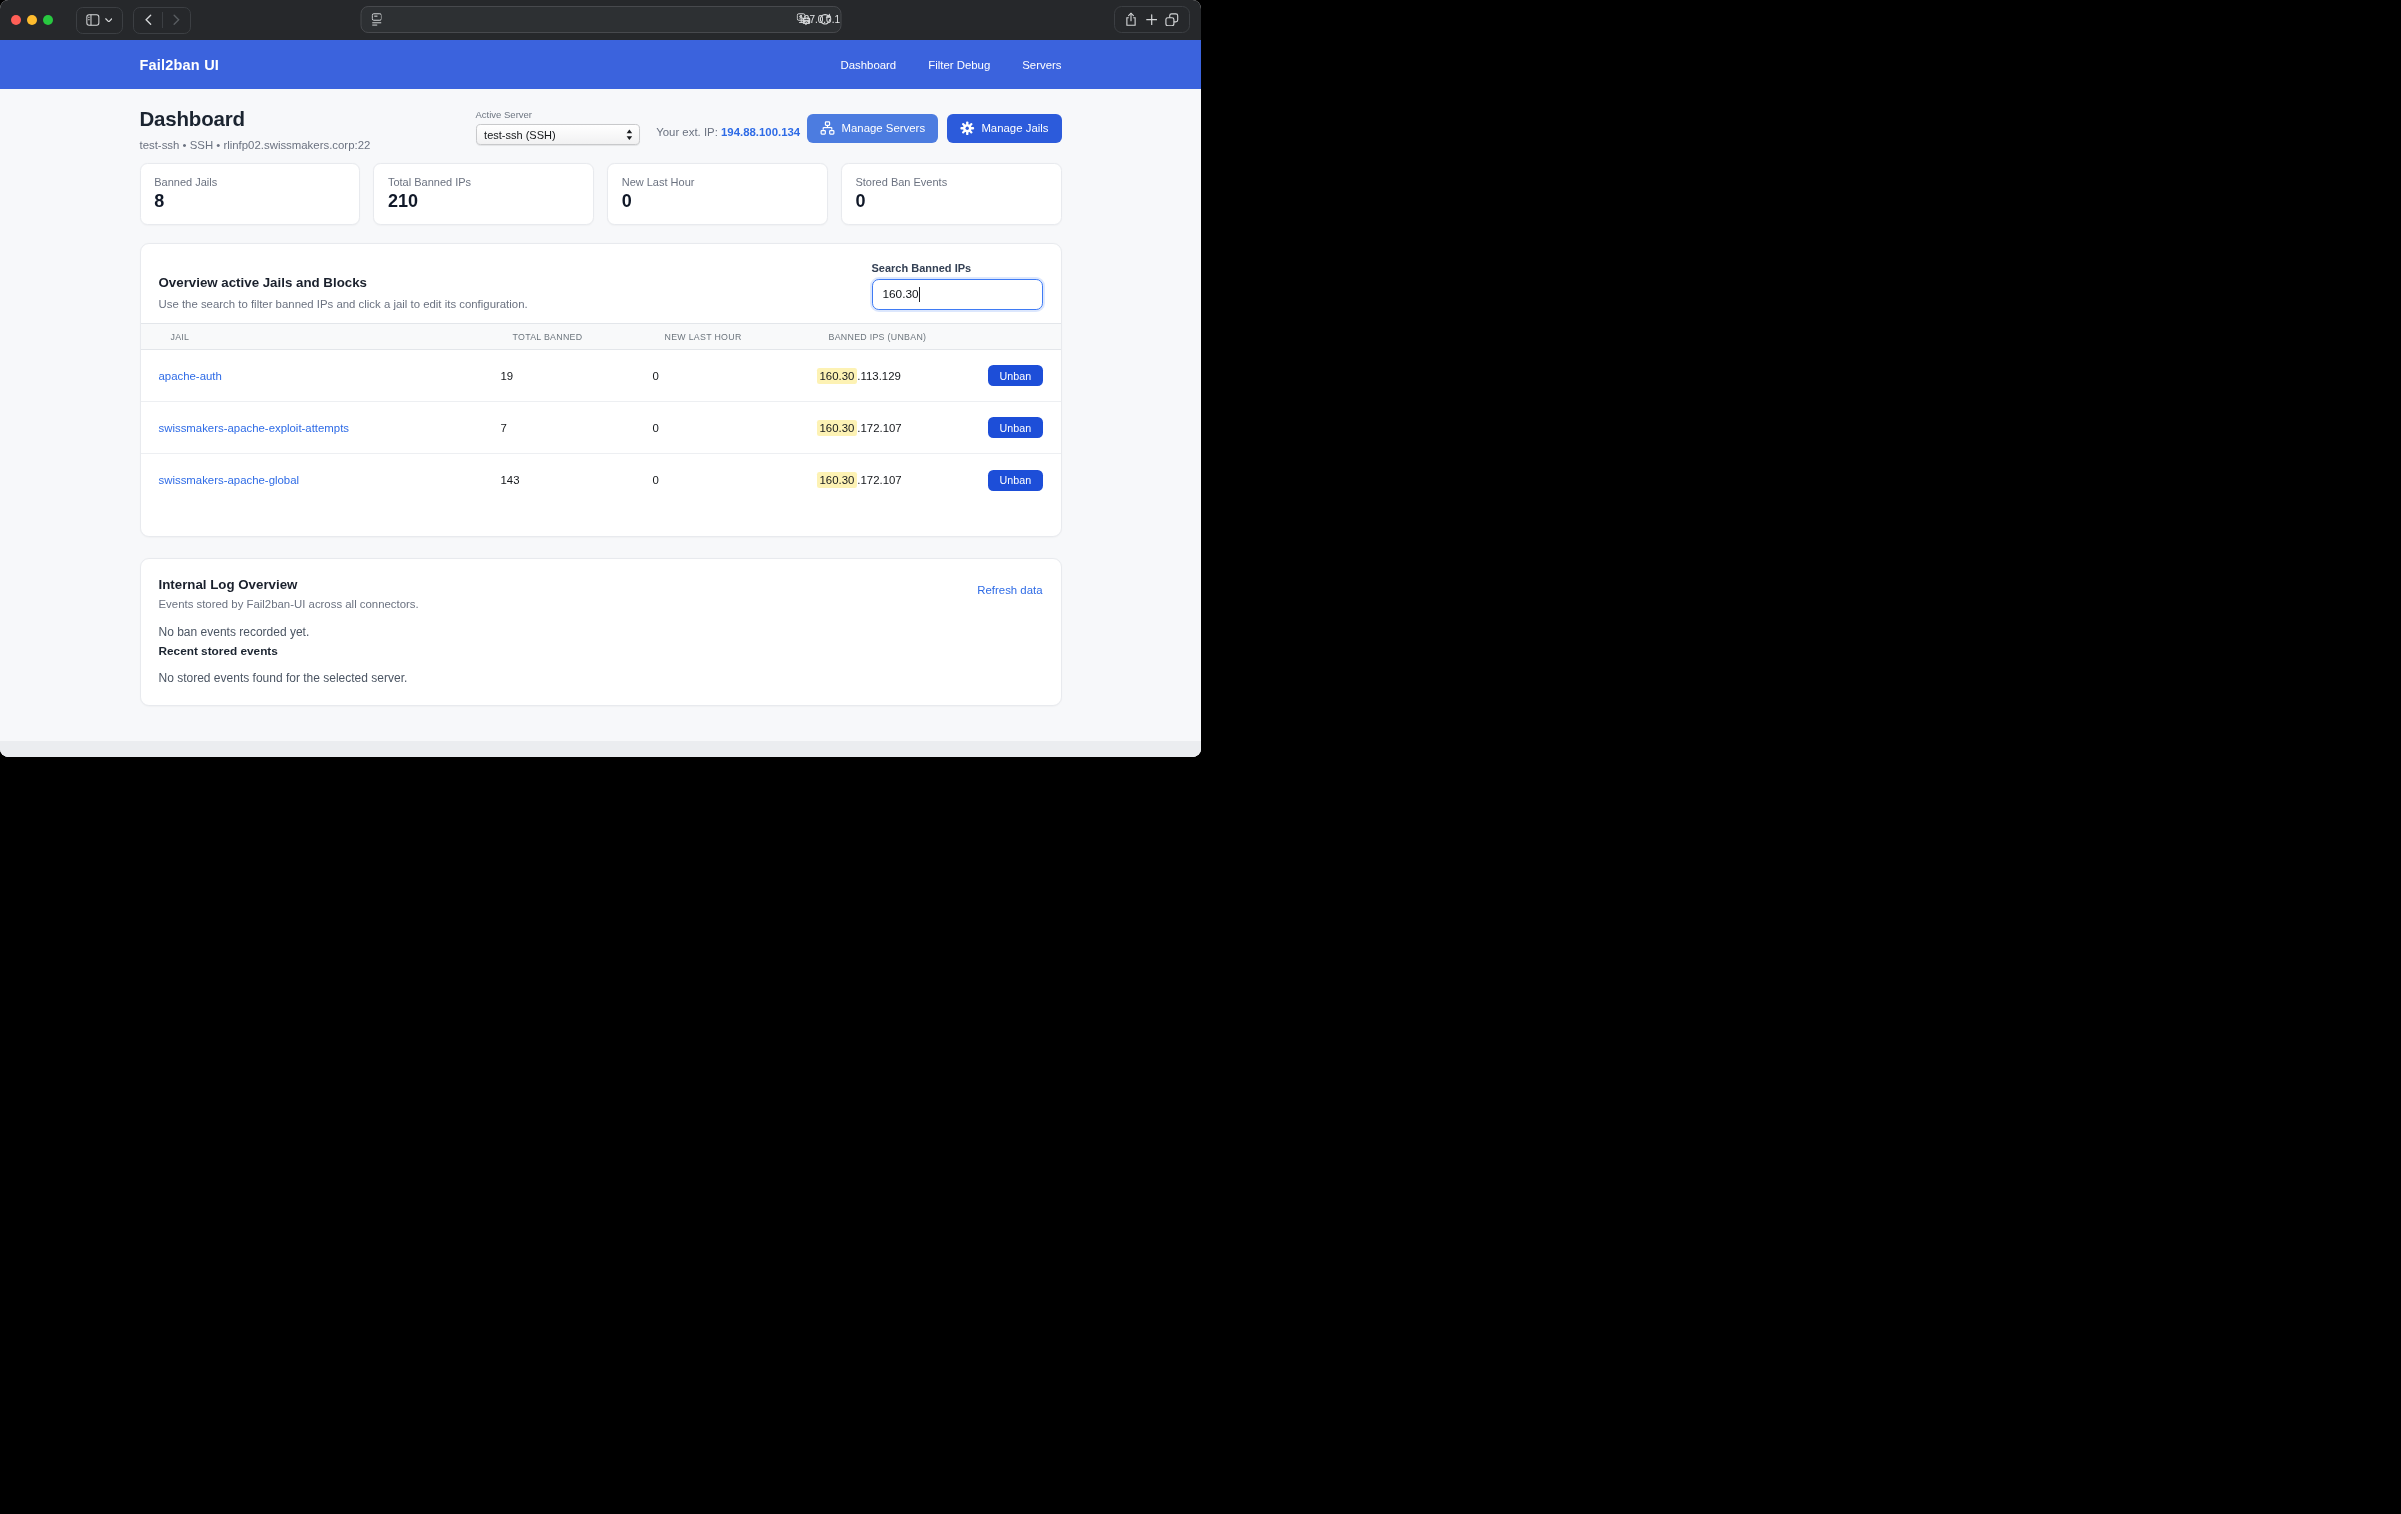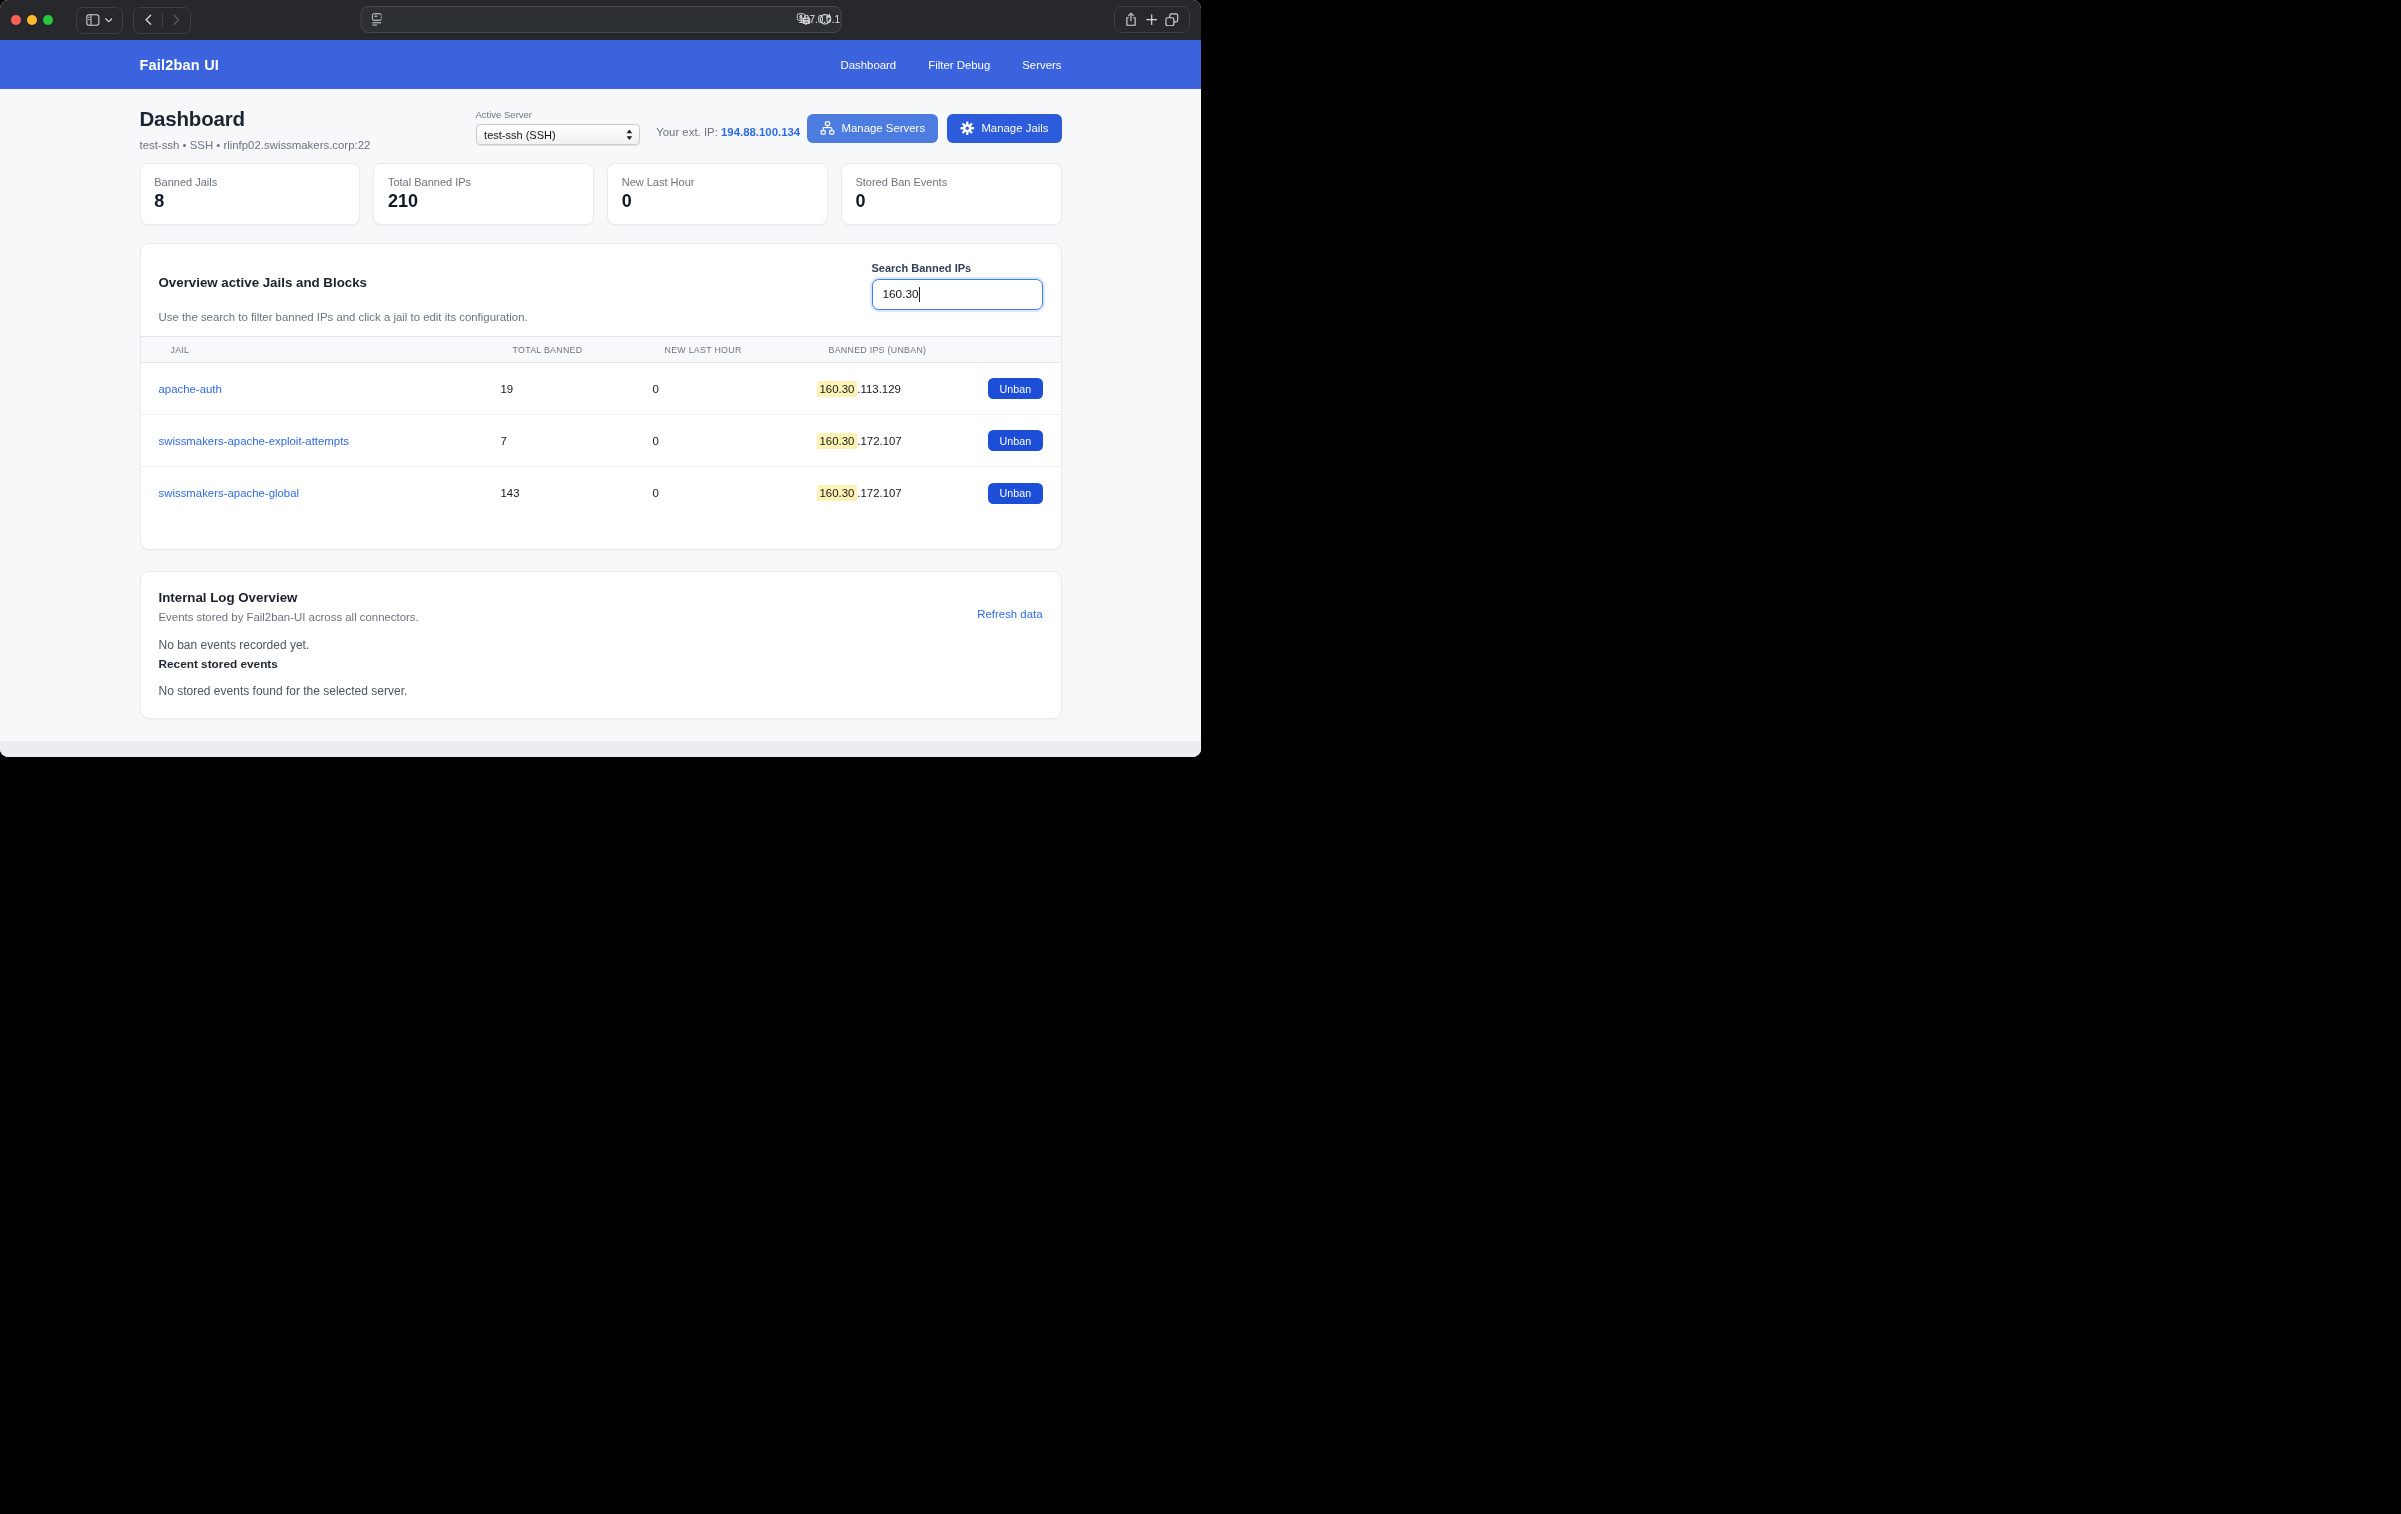--- a/index.html
+++ b/index.html
@@ -51,21 +51,21 @@
 
   .stats { margin-top:12px; display:grid; grid-template-columns:repeat(4,1fr); gap:13px; }
   .stat-card { background:#fff; border:0.8px solid #e8eaee; border-radius:7.6px; padding:12px 13.7px; height:62px; box-shadow:0 0.8px 1.5px rgba(16,24,40,.03); }
   .stat-label { font-size:11px; color:#6b7280; }
   .stat-value { margin-top:3.8px; font-size:18px; font-weight:700; color:#101828; }
 
   .card { background:#fff; border:0.8px solid #e8eaee; border-radius:9px; box-shadow:0 0.8px 1.5px rgba(16,24,40,.03); }
   .overview-card { margin-top:18px; padding:18px 0 30px; }
   .overview-head { display:flex; padding:0 18px; }
   .sec-title { font-size:13.3px; font-weight:700; color:#1a202c; margin-top:13.7px; }
-  .sec-sub { font-size:11.4px; color:#6b7280; margin-top:21px; }
+  .sec-sub { font-size:11.4px; color:#6b7280; margin-top:8px; }
   .search-block { margin-left:auto; width:171px; }
   .search-label { font-size:11px; font-weight:600; color:#344054; }
   .search-input { margin-top:5.3px; width:171px; height:31px; border:1.5px solid #3f7bf4; border-radius:6.8px; background:#fff; box-shadow:0 0 0 1.9px rgba(63,123,244,.18); display:flex; align-items:center; padding:0 10px; }
   .search-input .q { font-size:11.8px; color:#101418; }
   .caret { display:inline-block; width:1.1px; height:14.5px; background:#202328; margin-left:0.8px; }
 
   .tbl { margin-top:13px; }
   .tbl-header { display:grid; grid-template-columns:342px 152px 164px 1fr; background:#f8f9fa; border-top:0.8px solid #e3e6ea; border-bottom:0.8px solid #e3e6ea; height:27px; align-items:center; padding:0 30px; }
   .tbl-header .th { font-size:8.8px; font-weight:500; color:#6c757d; letter-spacing:0.3px; }
   .tbl-row { display:grid; grid-template-columns:342px 152px 164px 1fr; align-items:center; height:52px; padding:0 18px; border-bottom:0.8px solid #edeff2; }
@@ -74,21 +74,21 @@
   .num { font-size:11.4px; color:#15181c; }
   .ip-cell { display:flex; align-items:center; justify-content:space-between; }
   .ip-group { font-size:11.4px; color:#15181c; }
   .mark { background:#fdf2b4; padding:1.9px 3px; border-radius:2.3px; }
   .unban-btn { background:#1d4ed8; border:none; color:#fff; font-size:10.7px; font-weight:500; border-radius:5.3px; padding:4.6px 11.4px; font-family:inherit; }
 
   .log-card { margin-top:20.5px; padding:18px 18px 20px; }
   .log-head { display:flex; }
   .log-title { font-size:13.3px; font-weight:700; color:#1a202c; }
   .log-sub { font-size:11.4px; color:#6b7280; margin-top:6px; }
-  .refresh-link { margin-left:auto; margin-top:18px; color:#2e6be6; font-size:11.4px; font-weight:500; text-decoration:none; }
+  .refresh-link { margin-left:auto; margin-top:7px; color:#2e6be6; font-size:11.4px; font-weight:500; text-decoration:none; }
   .log-empty1 { margin-top:15px; font-size:12px; color:#4b5563; }
   .log-recent { margin-top:5.3px; font-size:11.8px; font-weight:700; color:#1b2430; }
   .log-empty2 { margin-top:13px; font-size:12px; color:#4b5563; }
 
   .bottom-strip { position:absolute; left:0; right:0; bottom:0; height:17.5px; background:#ebedf0; }
 
   svg { display:block; }
 </style>
 </head>
 <body>

